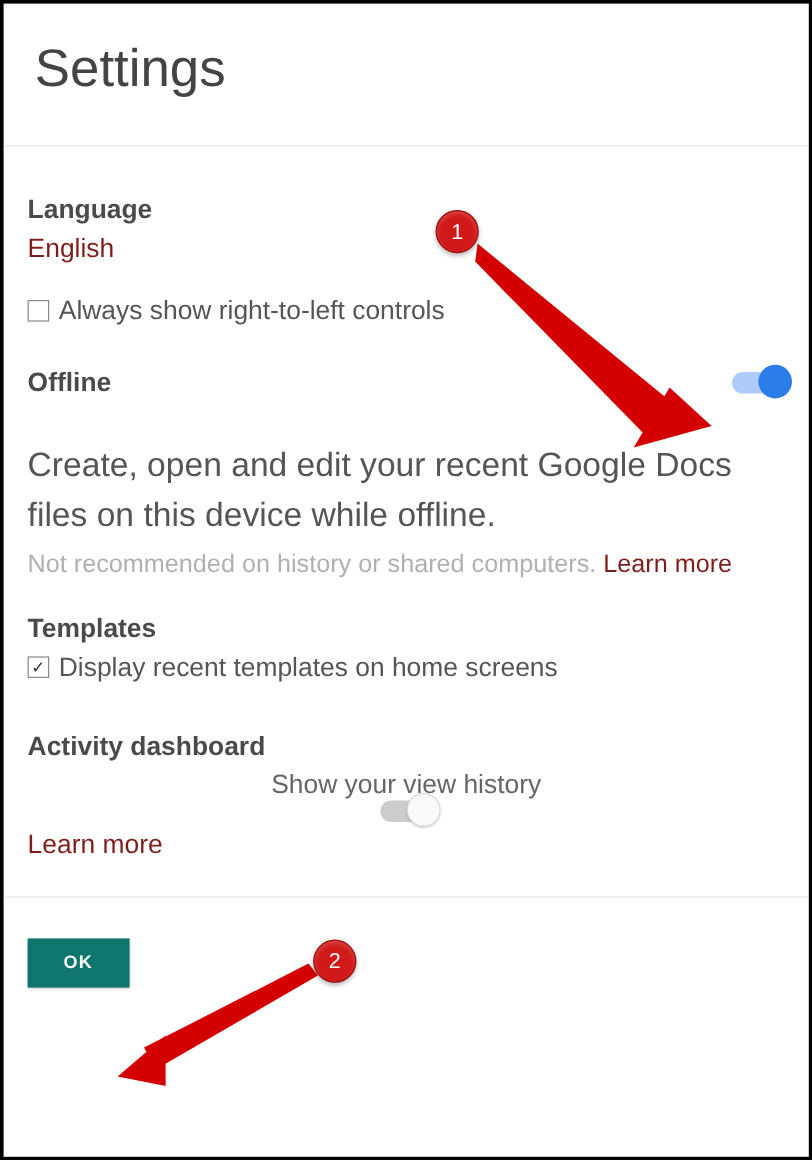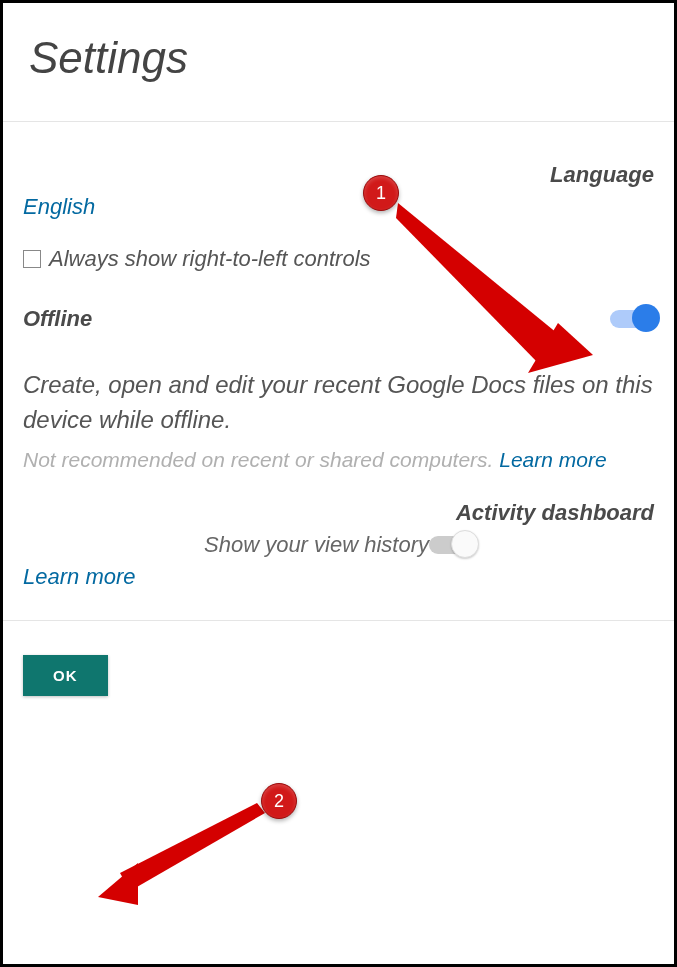--- a/index.html
+++ b/index.html
@@ -6,44 +6,42 @@
   html, body { width: 677px; height: 967px; }
   body {
     font-family: Arial, Helvetica, sans-serif;
     background: #fff;
     border: 3px solid #000;
     position: relative;
     overflow: hidden;
   }
   .content {
     padding: 30px 20px 4px 20px;
-    font-style: italic;
   }
   .page-title {
     font-size: 44px;
     font-weight: 400;
     color: #444;
     margin-bottom: 38px;
     padding-left: 6px;
   }
   hr.sep {
     border: none;
     border-top: 1px solid #e5e5e5;
     margin: 0 -20px 40px -20px;
   }
   .section { margin-bottom: 34px; }
   .section-label {
     font-size: 22px;
     font-weight: 700;
     color: #4a4a4a;
     margin-bottom: 6px;
-    text-align: right;
   }
   .link {
-    color: #0369a1;
+    color: #7f1d1d;
     font-size: 22px;
     cursor: pointer;
     text-decoration: none;
     text-align: right;
   }
   .check-row {
     display: flex;
     align-items: center;
     gap: 8px;
     margin-top: 26px;
@@ -84,37 +82,38 @@
   .toggle.off { background: #ccc; }
   .toggle .knob {
     position: absolute;
     top: -6px;
     width: 28px; height: 28px;
     border-radius: 50%;
   }
   .toggle.on .knob { right: -6px; background: #2b7de9; }
   .toggle.off .knob { right: -6px; background: #fafafa; border:1px solid #ddd; box-shadow:0 1px 2px rgba(0,0,0,0.2);}
   .offline-desc {
-    font-size: 24px;
+    font-size: 28px;
     color: #555;
     margin-top: 36px;
     line-height: 1.45;
   }
   .offline-note {
     font-size: 21px;
     color: #b0b0b0;
     margin-top: 10px;
   }
   .offline-note .link { font-size: 21px; }
   .templates-section { margin-bottom: 40px; }
   .activity-section { margin-bottom: 13px; }
   .activity-row {
     display: flex;
-    justify-content: center;
-    align-items: center;
+    justify-content: flex-end;
+    align-items: center;
+    flex-direction: column;
   }
   .activity-desc {
     font-size: 22px;
     color: #666;
   }
   .footer-sep {
     border: none;
     border-top: 1px solid #e5e5e5;
     margin: 30px -20px 0 -20px;
   }
@@ -174,24 +173,31 @@
 
   <div class="offline-section">
     <div class="offline-header">
       <div class="offline-label">Offline</div>
       <div class="toggle on">
         <div class="knob"></div>
       </div>
     </div>
     <div class="offline-desc">Create, open and edit your recent Google Docs files on this device while offline.</div>
     <div class="offline-note">
-      <span>Not recommended on recent or shared computers. </span><a class="link">Learn more</a>
-    </div>
-  </div>
-
+      <span>Not recommended on history or shared computers. </span><a class="link">Learn more</a>
+    </div>
+  </div>
+
+  <div class="templates-section">
+    <div class="section-label">Templates</div>
+    <div class="check-row" style="margin-top:4px;">
+      <span class="checkbox">✓</span>
+      <span class="check-label">Display recent templates on home screens</span>
+    </div>
+  </div>
 
   <div class="activity-section">
     <div class="section-label">Activity dashboard</div>
     <div class="activity-row">
       <div class="activity-desc">Show your view history</div>
       <div class="toggle off">
         <div class="knob"></div>
       </div>
     </div>
     <a class="link" style="display:inline-block;margin-top:6px;">Learn more</a>

